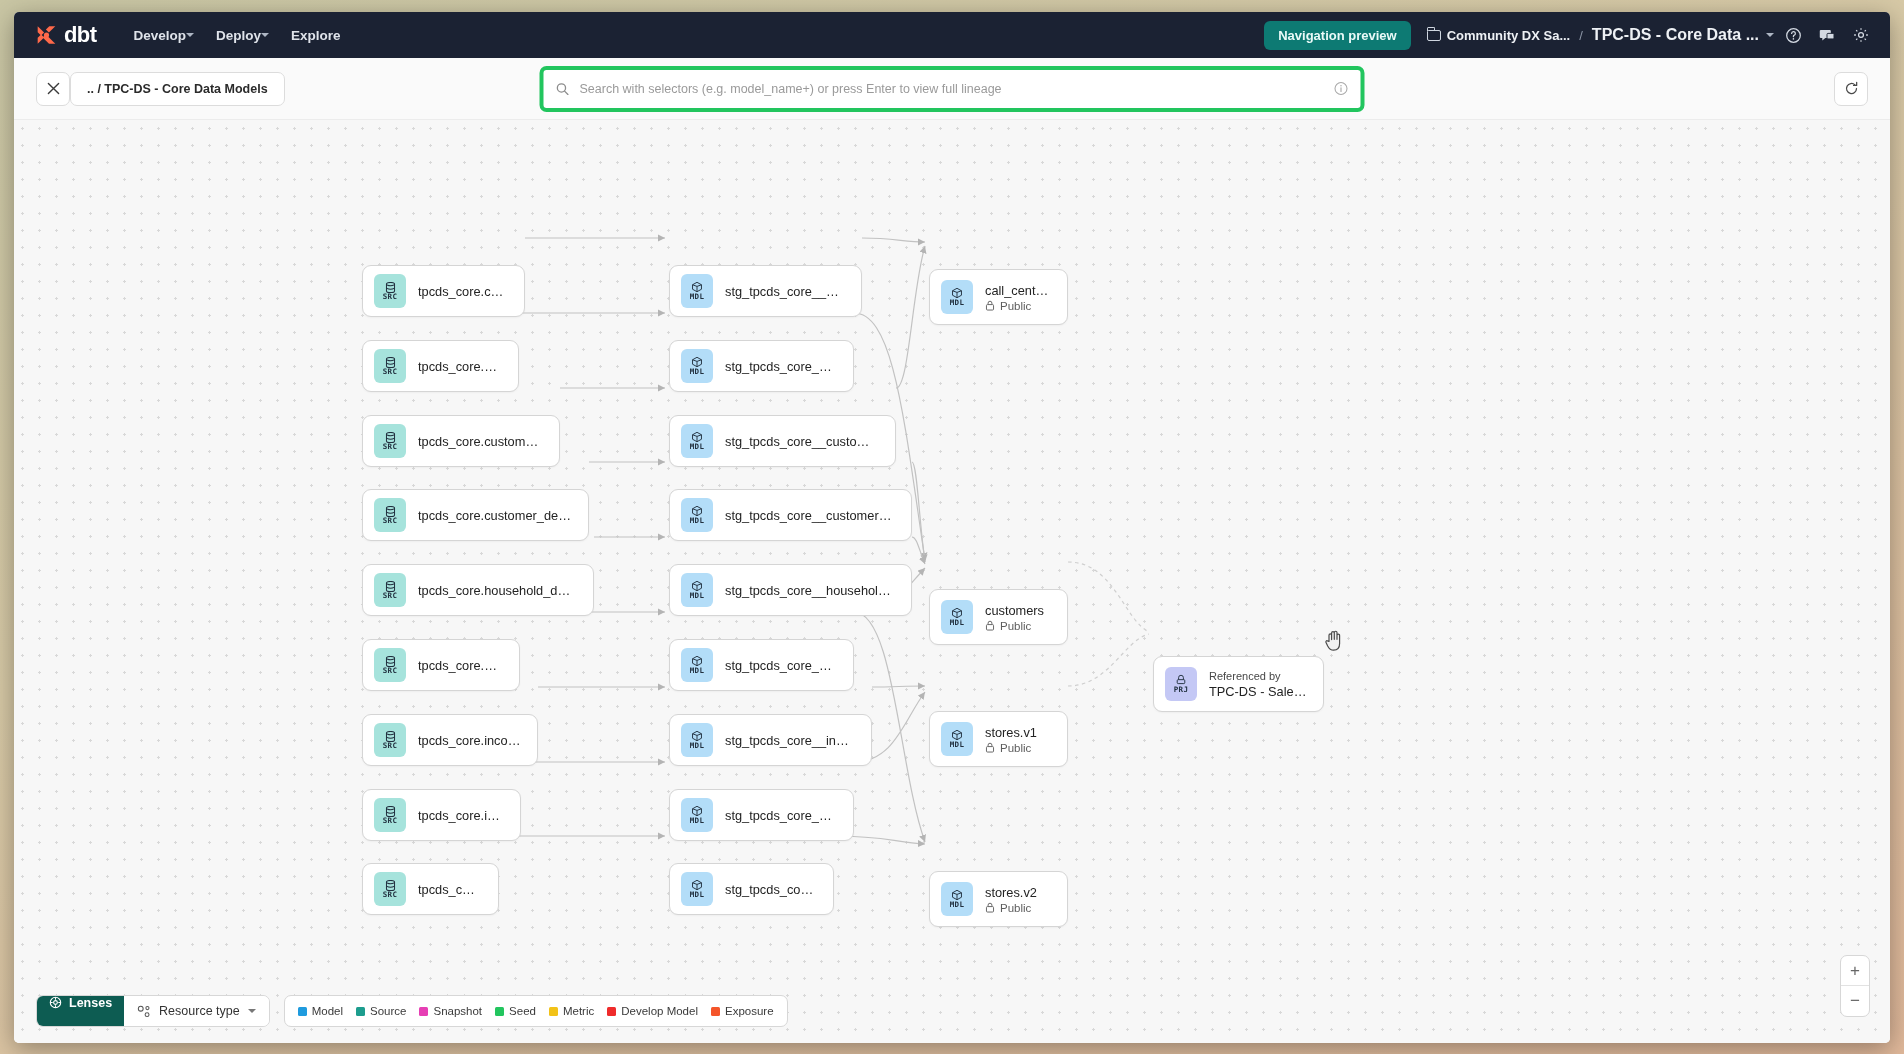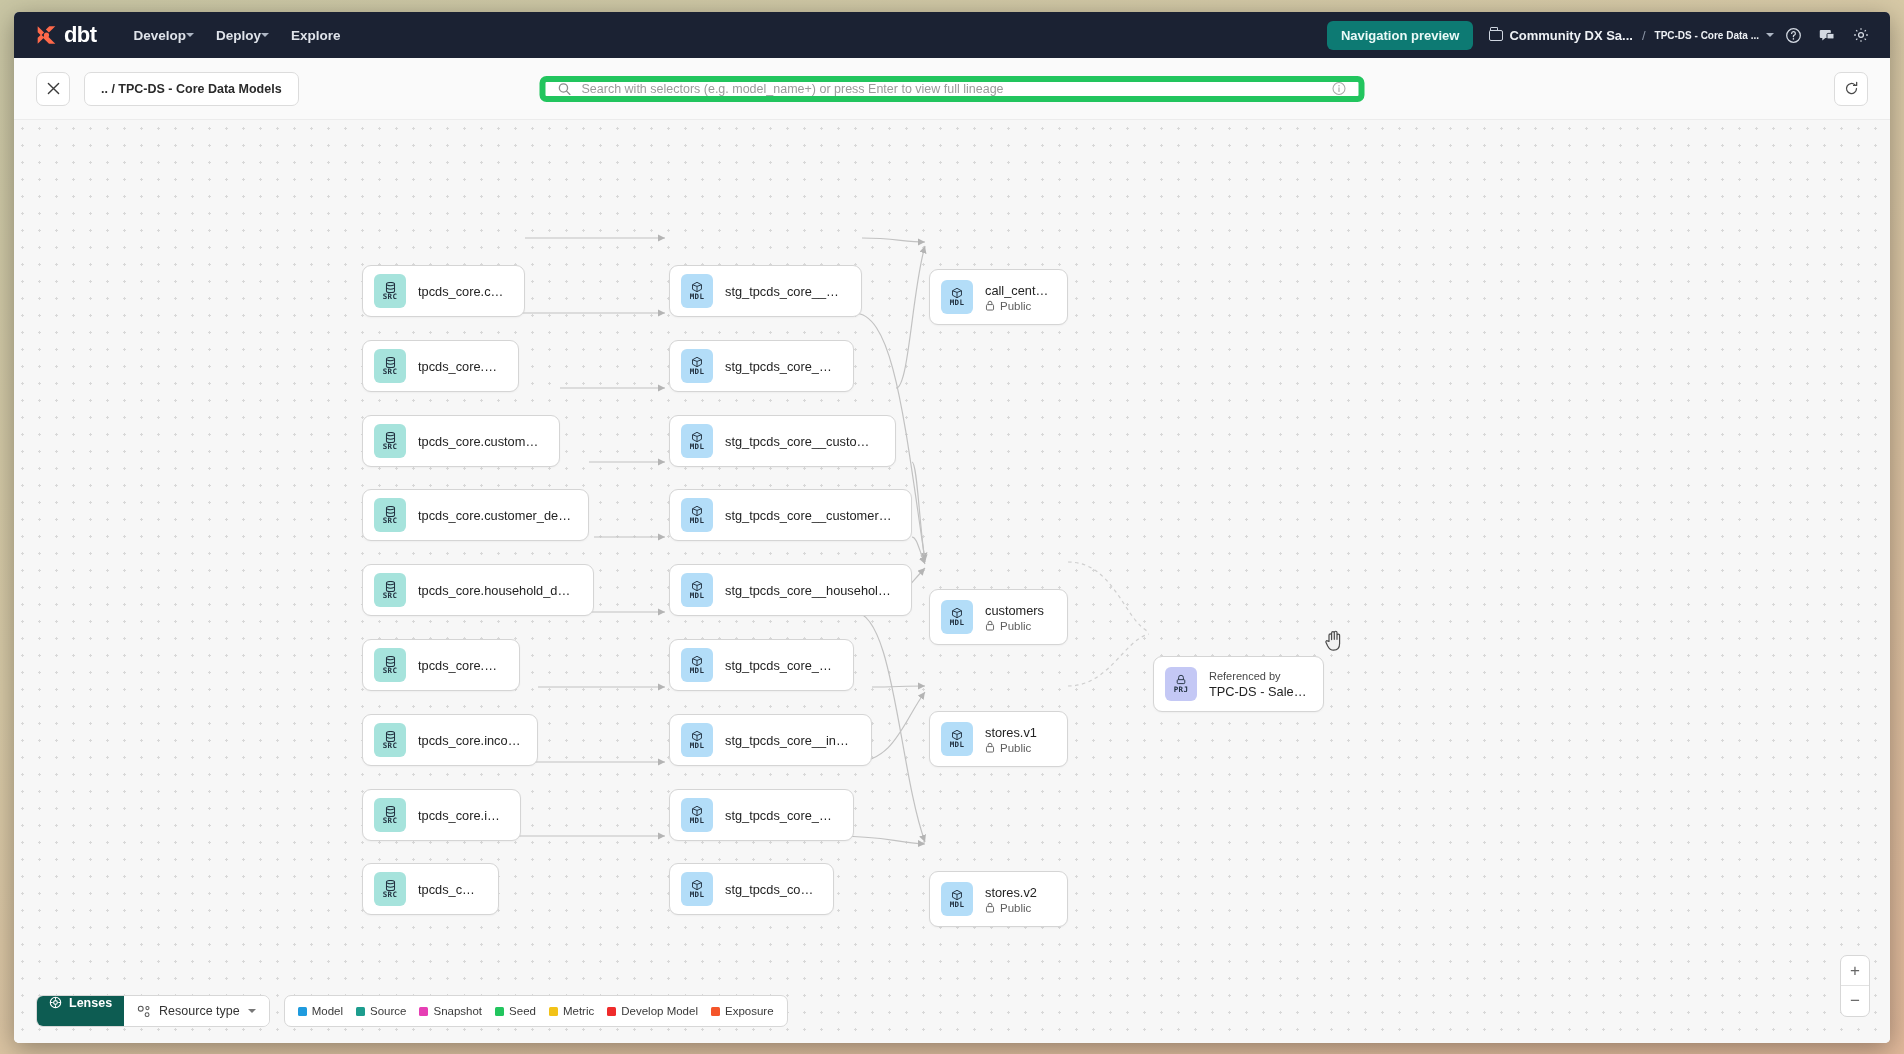--- a/index.html
+++ b/index.html
@@ -35,43 +35,43 @@
     display:flex; align-items:center; border-radius:5px; cursor:pointer;
   }
   .caret { width:0;height:0;border-left:4px solid transparent;border-right:4px solid transparent;border-top:4.5px solid #aeb6c4; display:inline-block; }
   .nav-right { margin-left:auto; display:flex; align-items:center; gap:0; }
   .navpreview-btn {
     background:#0d7a73; color:#eafaf8; font-size:13px; font-weight:600;
     padding:7px 14px; border-radius:6px; cursor:pointer; margin-right:16px;
   }
   .crumb { color:#eef1f5; font-size:13px; font-weight:700; display:flex; align-items:center; gap:6px; cursor:pointer;}
   .crumb-sep { color:#8d97a8; font-size:13px; margin:0 9px; }
-  .crumb2 { color:#eef1f5; font-size:10px; font-weight:600; display:flex; align-items:center; gap:7px; cursor:pointer;}
+  .crumb2 { color:#eef1f5; font-size:16px; font-weight:600; display:flex; align-items:center; gap:7px; cursor:pointer;}
   .icon-btn { width:30px;height:30px;display:flex;align-items:center;justify-content:center;cursor:pointer;border-radius:5px; margin-left:4px;}
   .folder-ic { width:14px; height:11px; border:1.6px solid #cfd6e0; border-radius:1.5px 2px 2px 2px; position:relative; }
   .folder-ic::before{content:"";position:absolute;top:-4px;left:-0.5px;width:6px;height:3px;border:1.6px solid #cfd6e0;border-bottom:none;border-radius:1.5px 1.5px 0 0;}
 
   
   .toolbar {
-    flex:0 0 62px; display:flex; align-items:center; padding:0 22px; gap:14px;
+    flex:0 0 62px; display:flex; align-items:center; padding:0 22px; 
     background:#fafafa; border-bottom:1px solid #ececec; position:relative; z-index:5;
   }
   .tb-btn {
     width:34px;height:34px;border:1px solid #dcdcdc;border-radius:7px;background:#fff;
     display:flex;align-items:center;justify-content:center;cursor:pointer;
   }
   .breadcrumb-pill {
     height:34px;border:1px solid #dcdcdc;border-radius:7px;background:#fff;
     display:flex;align-items:center;padding:0 16px;font-size:12.5px;color:#2b2b2b;
     font-weight:600; cursor:pointer; white-space:nowrap;
   }
   .search-wrap {
     position:absolute; left:50%; transform:translateX(-50%);
-    width:825px; height:26px; border:6px solid #22c55e; border-radius:7px; background:#fff;
-    display:flex; align-items:flex-end; padding:0 12px; gap:10px;
+    width:825px; height:46px; border:4px solid #22c55e; border-radius:7px; background:#fff;
+    display:flex; align-items:center; padding:0 12px; gap:10px;
   }
   .search-input {
     border:none; outline:none; flex:1; font-size:12.5px; color:#2b2b2b;
     font-family:"Liberation Sans", sans-serif; background:transparent;
   }
   .search-input::placeholder{ color:#9a9a9a; }
   .right-tools{ margin-left:auto; display:flex; align-items:center; gap:12px; }
 
   
   .canvas {

